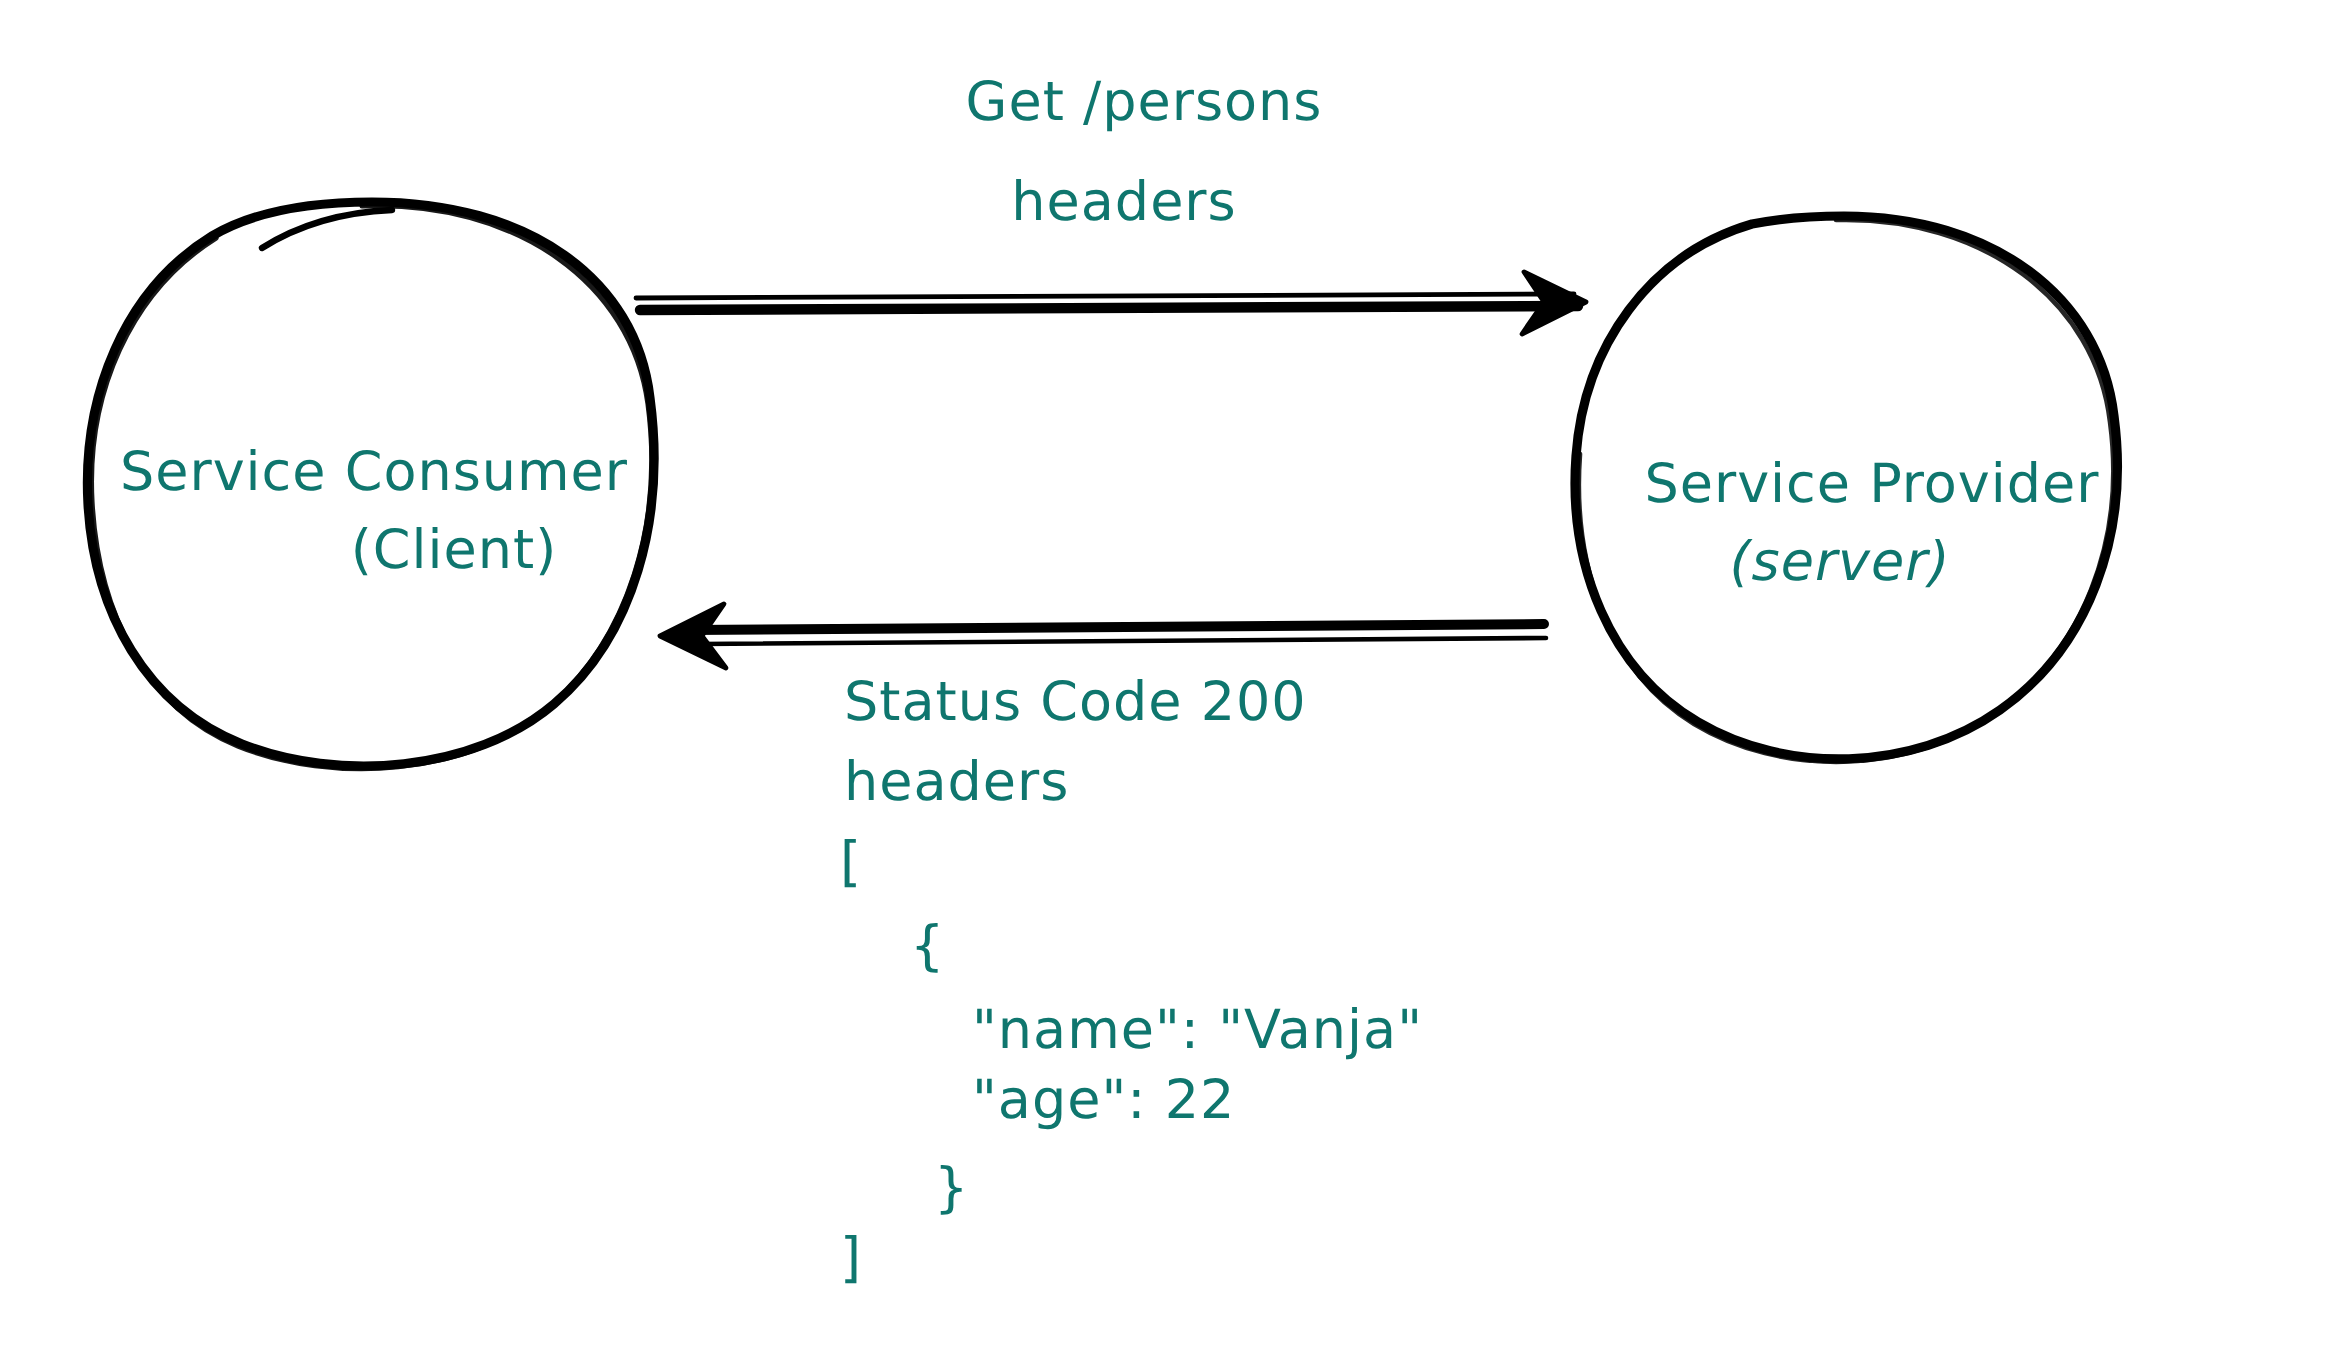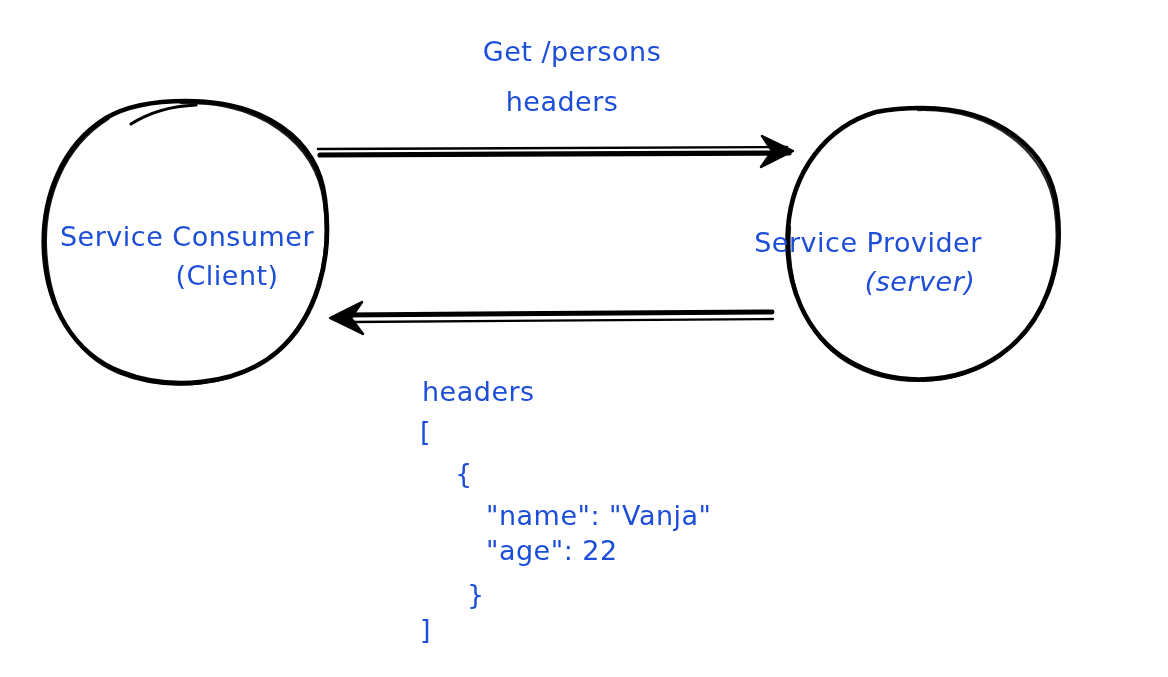--- a/index.html
+++ b/index.html
@@ -20,21 +20,21 @@
   }
   #sketch {
     position: absolute;
     left: 0;
     top: 0;
     width: 1168px;
     height: 677px;
   }
   .lbl {
     position: absolute;
-    color: #1d4ed8;
+    color: #0f766e;
     font-family: "DejaVu Sans", sans-serif;
     white-space: pre;
     line-height: 1;
     letter-spacing: 0.5px;
   }
   
   .node-line {
     font-size: 27px;
     text-align: center;
     transform: translateX(-50%);
@@ -104,26 +104,27 @@
         <path d="M 350 322 L 773 319" stroke-width="2.3"></path>
         <path d="M 362 302 L 330 318 L 363 334 L 351 318 Z" fill="#000000" stroke="#000000" stroke-width="2.4"></path>
       </g>
 
     </g>
   </svg>
 
   <div class="lbl node-line" style="left:187px; top:223px;">Service Consumer</div>
   <div class="lbl node-line" style="left:187px; top:262px;margin-left:40px;">(Client)</div>
 
-  <div class="lbl node-line" style="left:868px; top:229px;text-align:right;">Service Provider</div>
+  <div class="lbl node-line" style="left:936px; top:229px;text-align:right;">Service Provider</div>
   <div class="lbl node-line" style="left:920px; top:268px;font-style:italic;">(server)</div>
 
   <div class="lbl edge-line" style="left:572px; top:38px;">Get /persons</div>
   <div class="lbl edge-line" style="left:562px; top:88px;">headers</div>
 
+  <div class="lbl resp-line" style="left:422px; top:338px;">Status Code 200</div>
   <div class="lbl resp-line" style="left:422px; top:378px;">headers</div>
 
   <div class="lbl resp-line" style="left:420px; top:418px;">[</div>
   <div class="lbl resp-line" style="left:455px; top:460px;">{</div>
   <div class="lbl resp-line" style="left:486px; top:502px;">"name": "Vanja"</div>
   <div class="lbl resp-line" style="left:486px; top:537px;">"age": 22</div>
   <div class="lbl resp-line" style="left:467px; top:581px;">}</div>
   <div class="lbl resp-line" style="left:420px; top:616px;">]</div>
 
 </div>

